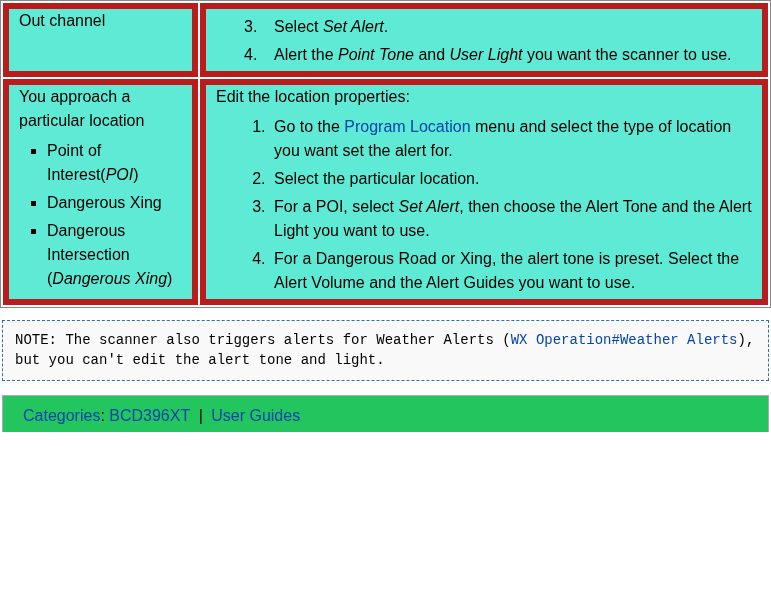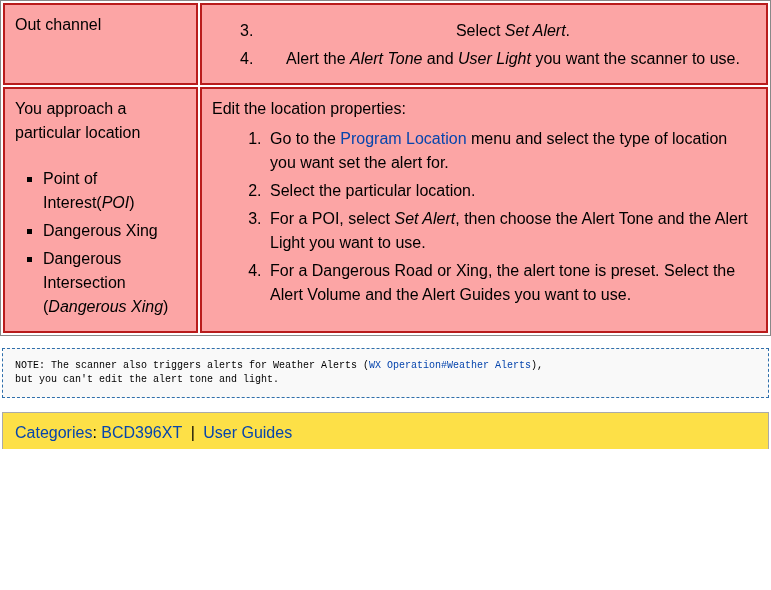--- a/index.html
+++ b/index.html
@@ -12,98 +12,97 @@
       width: 771px;
       padding: 0;
     }
     table.main-table {
       width: 100%;
       border-collapse: separate;
       border-spacing: 2px;
       border: 1px solid #888;
     }
     table.main-table td {
-      border: 2px solid #b91c1c;
-      padding: 8px 10px;
+      border: 6px solid #b91c1c;
+      padding: 0 10px;
       vertical-align: top;
-      background: #fca5a5;
+      background: #5eead4;
     }
     table.main-table td.left-col {
       width: 195px;
     }
     table.main-table td.right-col {
       width: auto;
     }
     ul.square {
       list-style-type: square;
       padding-left: 28px;
-      margin-top: 22px;
+      margin-top: 6px;
     }
     ul.square li {
       margin-bottom: 4px;
     }
     ol {
       padding-left: 54px;
       margin-top: 6px;
     }
     ol li {
       margin-bottom: 4px;
       padding-left: 4px;
     }
     ol.partial {
       counter-reset: item 2;
       list-style: none;
-      text-align: center;
     }
     ol.partial li {
       counter-increment: item;
       position: relative;
     }
     ol.partial li::before {
       content: counter(item) ".";
       position: absolute;
       left: -26px;
     }
     .italic { font-style: italic; }
     a.link { color: #0645ad; text-decoration: none; }
     .note-box {
       border: 1px dashed #2f6fab;
       background: #f9f9f9;
       padding: 10px 12px;
       margin: 12px 2px 0 2px;
       font-family: "Courier New", Courier, monospace;
-      font-size: 10px;
+      font-size: 14px;
       white-space: pre-wrap;
       line-height: 1.4;
     }
     .categories-box {
       border: 1px solid #aaa;
       border-bottom: none;
-      background: #fde047;
-      padding: 8px 10px 4px 12px;
+      background: #22c55e;
+      padding: 8px 10px 4px 20px;
       margin: 14px 2px 0 2px;
     }
     .sep { padding: 0 4px; }
   </style>
 </head>
 <body>
 
 <table class="main-table">
   <tbody>
       <tr>
     <td class="left-col">
       <span>Out channel</span>
     </td>
     <td class="right-col">
       <ol class="partial">
         <li>
           <span>Select </span><span class="italic">Set Alert</span><span>.</span>
         </li>
         <li>
-          <span>Alert the </span><span class="italic">Alert Tone</span><span> and </span><span class="italic">User Light</span><span> you want the scanner to use.</span>
+          <span>Alert the </span><span class="italic">Point Tone</span><span> and </span><span class="italic">User Light</span><span> you want the scanner to use.</span>
         </li>
       </ol>
     </td>
   </tr>
   <tr>
     <td class="left-col">
       <span>You approach a particular location</span>
       <ul class="square">
         <li>
           <span>Point of Interest(</span><span class="italic">POI</span><span>)</span>

